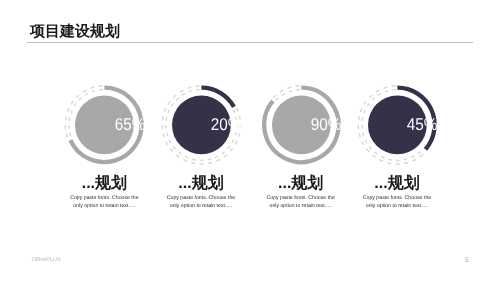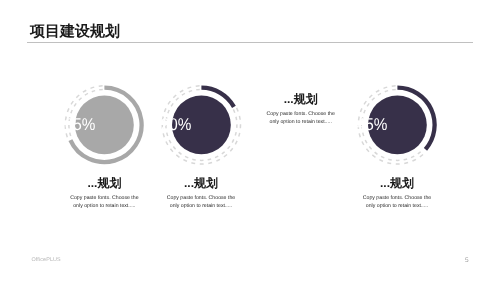--- a/index.html
+++ b/index.html
@@ -11,23 +11,23 @@
 
   .title{position:absolute;left:30px;top:24px;font-size:15px;font-weight:bold;
          color:#1a1a1a;line-height:16px;white-space:nowrap;}
   .rule{position:absolute;left:27px;top:42px;width:446px;height:1px;background:#c0c0c0;}
 
   .card{position:absolute;top:82px;width:100px;}
   .gwrap{position:relative;height:84px;}
   .gauge{position:absolute;left:8px;top:0;width:84px;height:84px;}
   .gauge svg{display:block;}
   .pct{position:absolute;left:0.2px;top:1px;width:84px;height:84px;
-       display:flex;align-items:center;justify-content:flex-start;color:#ffffff;}
+       display:flex;align-items:center;justify-content:flex-end;color:#ffffff;}
   .pct span{font-size:17px;display:inline-block;transform:scaleX(0.9);}
-  .label{margin-top:11.5px;text-align:center;font-size:12px;font-weight:bold;
+  .label{margin-top:11.5px;text-align:center;font-size:16px;font-weight:bold;
          color:#1a1a1a;line-height:11px;}
   .body{margin:5px auto 0;width:78px;text-align:center;font-size:5.2px;
         line-height:8px;color:#2b2b2b;}
 
   .footer-logo{position:absolute;left:31.5px;top:257px;font-size:5.4px;
                color:#b4b4b4;letter-spacing:0.12px;}
   .page-num{position:absolute;left:465px;top:256.5px;font-size:6.5px;color:#9e9e9e;}
 </style>
 </head>
 <body>
@@ -65,20 +65,33 @@
           </svg>
           <div class="pct">
             <span>20%</span>
           </div>
         </div>
       </div>
       <div class="label">...规划</div>
       <div class="body">Copy paste fonts. Choose the only option to retain text.....</div>
     </div>
   <div class="card" id="c2" style="left:250.7px">
+      <div class="gwrap">
+        <div class="gauge">
+          <svg width="84" height="84" viewBox="0 0 84 84">
+            <path d="M 40.626 3.840 A 39.1 39.1 0 0 0 36.722 4.214 M 32.214 5.150 A 39.1 39.1 0 0 0 28.483 6.360 M 24.285 8.249 A 39.1 39.1 0 0 0 20.905 10.239 M 17.215 12.992 A 39.1 39.1 0 0 0 14.345 15.665" fill="none" stroke="#d8d8d8" stroke-width="1.5"></path>
+            <path d="M 40.790 7.437 A 35.5 35.5 0 0 0 37.245 7.776 M 33.152 8.626 A 35.5 35.5 0 0 0 29.765 9.725 M 25.953 11.440 A 35.5 35.5 0 0 0 22.884 13.246 M 19.534 15.745 A 35.5 35.5 0 0 0 16.928 18.173" fill="none" stroke="#d8d8d8" stroke-width="1.5"></path>
+            <path d="M 42.400 5.700 A 37.2 37.2 0 1 1 13.903 18.988" fill="none" stroke="#a8a8a8" stroke-width="4.3"></path>
+            <circle cx="42.4" cy="42.9" r="29.4" fill="#a8a8a8"></circle>
+          </svg>
+          <div class="pct">
+            <span>90%</span>
+          </div>
+        </div>
+      </div>
       <div class="label">...规划</div>
       <div class="body">Copy paste fonts. Choose the only option to retain text.....</div>
     </div>
   <div class="card" id="c3" style="left:347px">
       <div class="gwrap">
         <div class="gauge">
           <svg width="84" height="84" viewBox="0 0 84 84">
             <path d="M 40.626 3.840 A 39.1 39.1 0 0 0 36.722 4.214 M 32.214 5.150 A 39.1 39.1 0 0 0 28.483 6.360 M 24.285 8.249 A 39.1 39.1 0 0 0 20.905 10.239 M 17.215 12.992 A 39.1 39.1 0 0 0 14.345 15.665 M 11.338 19.152 A 39.1 39.1 0 0 0 9.115 22.383 M 6.935 26.437 A 39.1 39.1 0 0 0 5.464 30.074 M 4.212 34.504 A 39.1 39.1 0 0 0 3.563 38.372 M 3.300 42.968 A 39.1 39.1 0 0 0 3.504 46.885 M 4.242 51.429 A 39.1 39.1 0 0 0 5.288 55.209 M 6.992 59.486 A 39.1 39.1 0 0 0 8.832 62.950 M 11.421 66.757 A 39.1 39.1 0 0 0 13.967 69.740 M 17.319 72.896 A 39.1 39.1 0 0 0 20.451 75.258 M 24.406 77.614 A 39.1 39.1 0 0 0 27.975 79.242 M 32.346 80.685 A 39.1 39.1 0 0 0 36.182 81.502 M 40.763 81.966 A 39.1 39.1 0 0 0 44.685 81.933 M 49.257 81.394 A 39.1 39.1 0 0 0 53.079 80.513 M 57.426 78.998 A 39.1 39.1 0 0 0 60.967 77.310 M 64.883 74.890 A 39.1 39.1 0 0 0 67.975 72.476" fill="none" stroke="#d8d8d8" stroke-width="1.5"></path>
             <path d="M 40.790 7.437 A 35.5 35.5 0 0 0 37.245 7.776 M 33.152 8.626 A 35.5 35.5 0 0 0 29.765 9.725 M 25.953 11.440 A 35.5 35.5 0 0 0 22.884 13.246 M 19.534 15.745 A 35.5 35.5 0 0 0 16.928 18.173 M 14.198 21.338 A 35.5 35.5 0 0 0 12.180 24.272 M 10.200 27.953 A 35.5 35.5 0 0 0 8.864 31.254 M 7.728 35.277 A 35.5 35.5 0 0 0 7.139 38.789 M 6.900 42.962 A 35.5 35.5 0 0 0 7.085 46.518 M 7.755 50.644 A 35.5 35.5 0 0 0 8.705 54.076 M 10.252 57.959 A 35.5 35.5 0 0 0 11.923 61.104 M 14.274 64.560 A 35.5 35.5 0 0 0 16.585 67.269 M 19.629 70.134 A 35.5 35.5 0 0 0 22.472 72.279 M 26.063 74.417 A 35.5 35.5 0 0 0 29.303 75.896 M 33.272 77.206 A 35.5 35.5 0 0 0 36.755 77.948 M 40.913 78.369 A 35.5 35.5 0 0 0 44.474 78.339 M 48.626 77.850 A 35.5 35.5 0 0 0 52.096 77.050 M 56.042 75.674 A 35.5 35.5 0 0 0 59.257 74.142 M 62.813 71.944 A 35.5 35.5 0 0 0 65.620 69.753" fill="none" stroke="#d8d8d8" stroke-width="1.5"></path>
             <path d="M 42.400 5.700 A 37.2 37.2 0 0 1 70.475 67.305" fill="none" stroke="#373049" stroke-width="4.3"></path>

